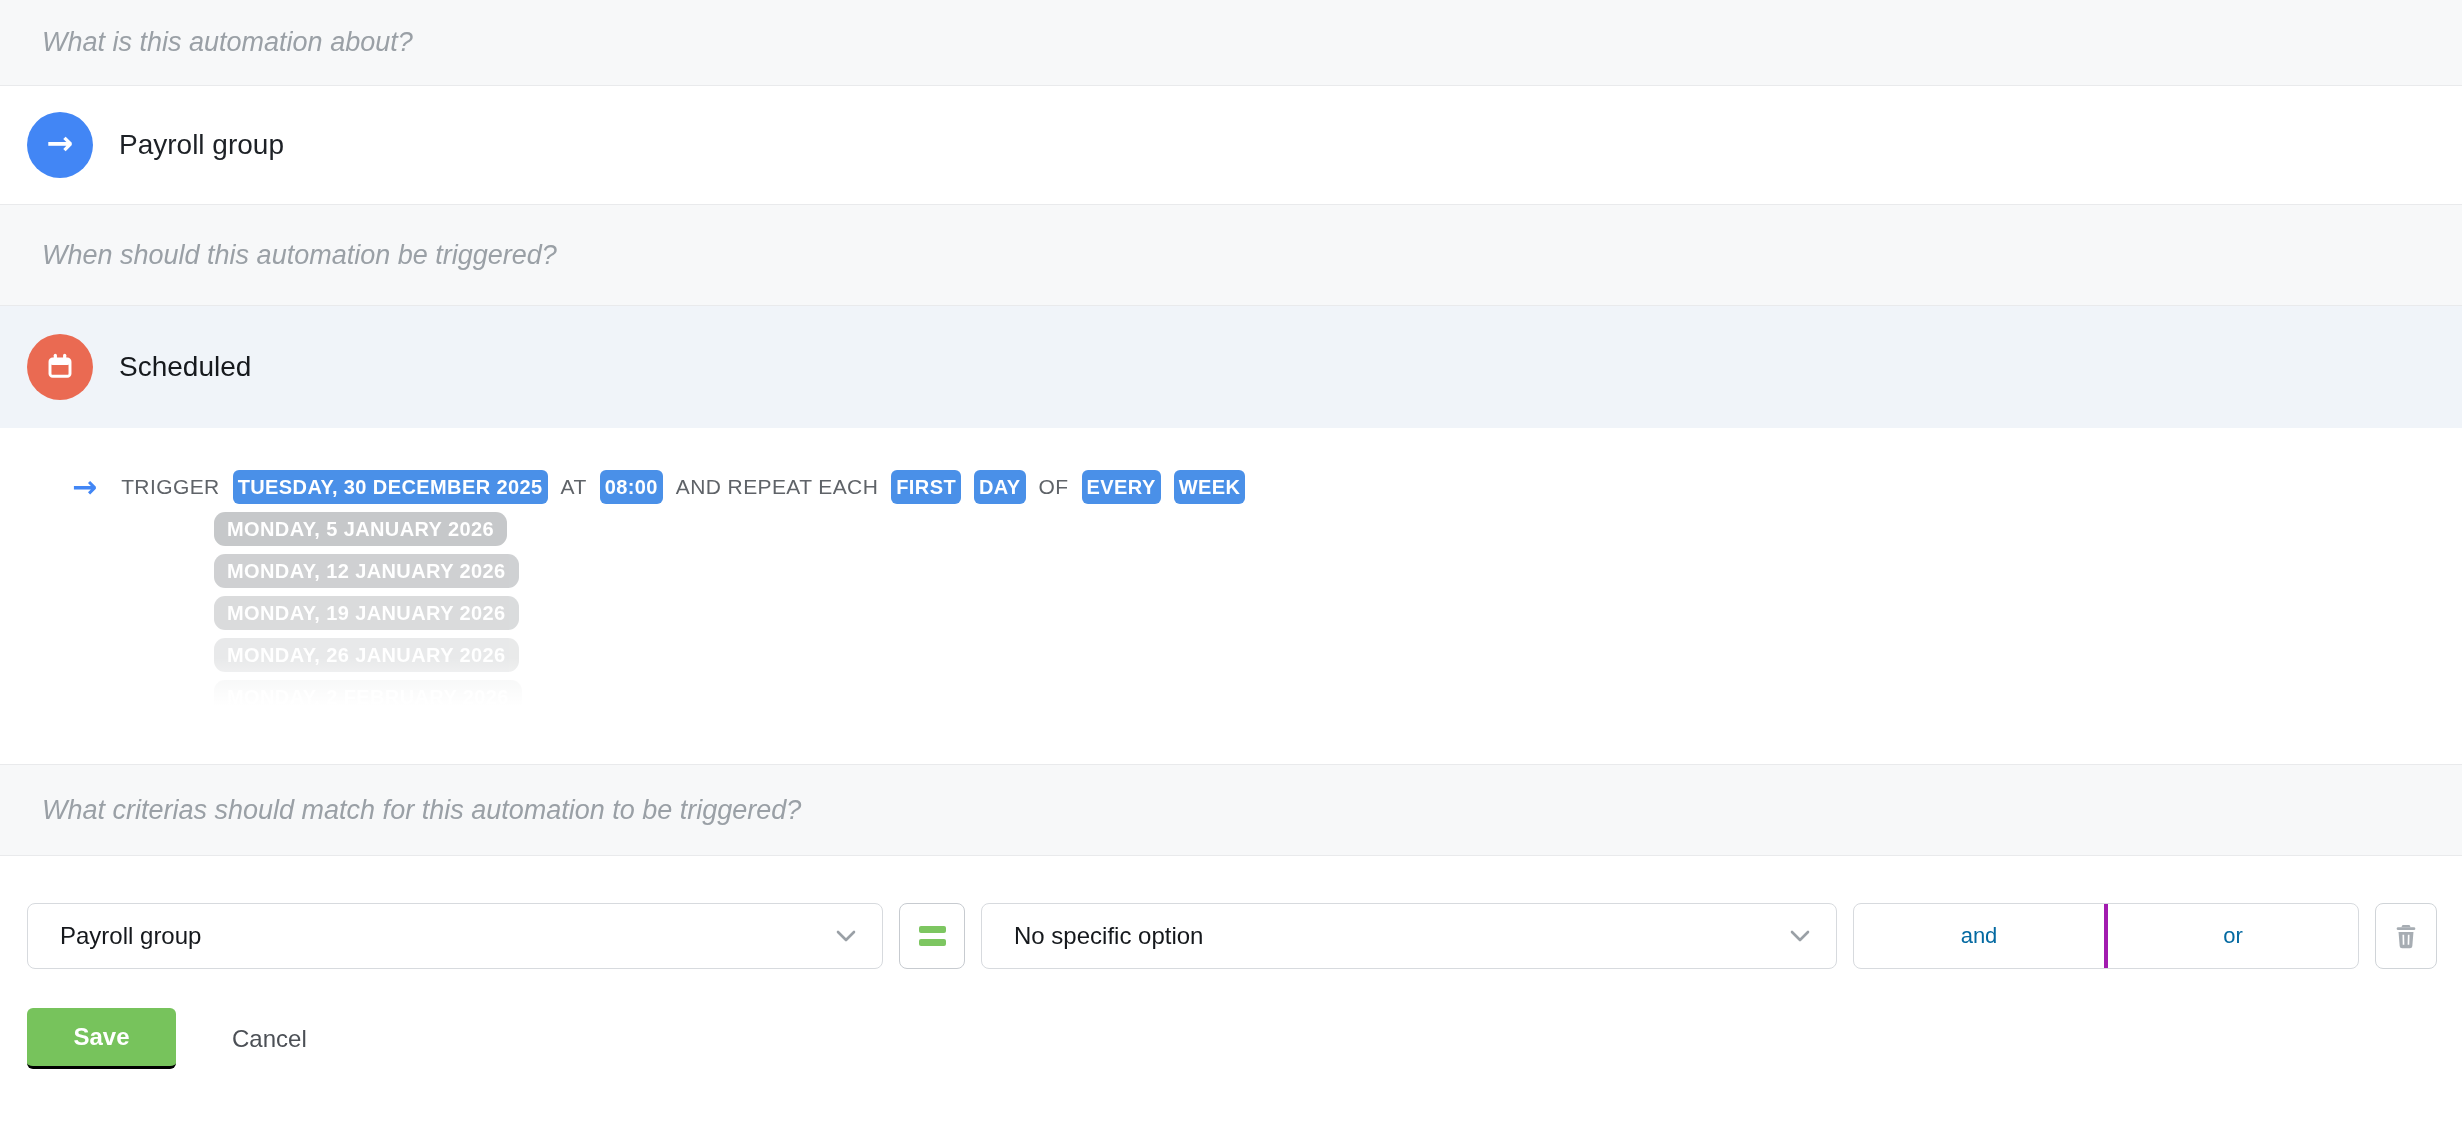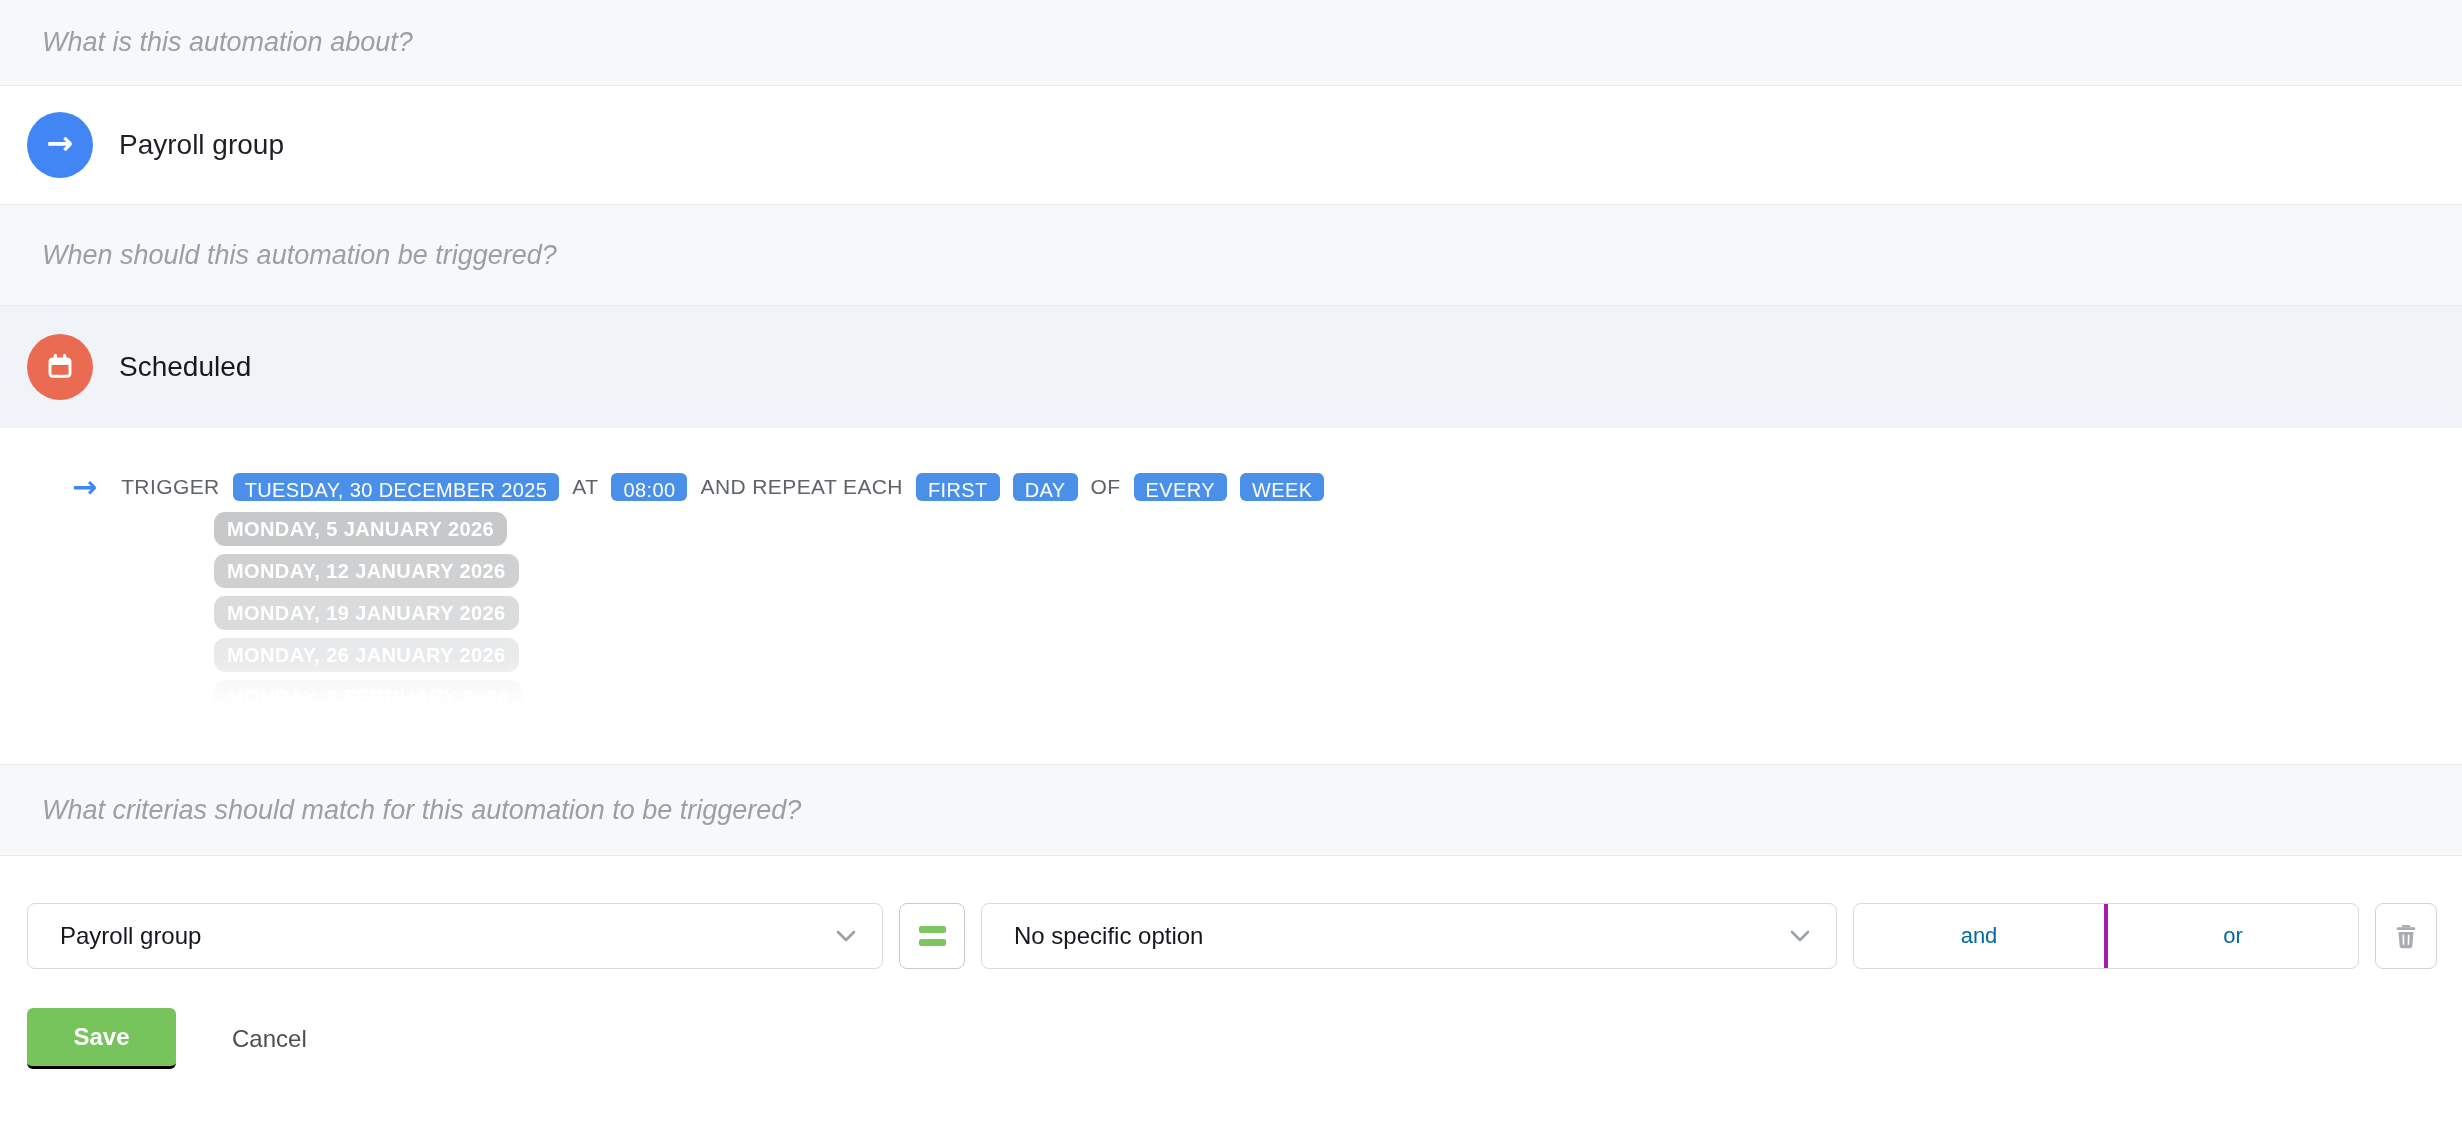--- a/index.html
+++ b/index.html
@@ -55,23 +55,23 @@
   .trigger-arrow {
     color: #4286f5; font-size: 30px; font-weight: bold;
     font-family: "DejaVu Sans", sans-serif; line-height: 34px;
     margin-right: 11px;
   }
   .conn {
     font-size: 21px; color: #5f6368; font-weight: 500;
     letter-spacing: 0.4px; white-space: nowrap;
   }
   .pill {
-    height: 28px; line-height: 34px; border-radius: 6px;
-    padding: 0 12px; background: #4a90e8; color: #ffffff;
-    font-size: 20px; font-weight: normal; letter-spacing: 0.4px;
+    height: 34px; line-height: 34px; border-radius: 6px;
+    padding: 0 5px; background: #4a90e8; color: #ffffff;
+    font-size: 20px; font-weight: bold; letter-spacing: 0.4px;
     white-space: nowrap; cursor: pointer;
   }
 
   .dates-wrap { position: relative; margin-left: 142px; margin-top: 8px; width: 420px; }
   .dates-col { display: flex; flex-direction: column; gap: 8px; align-items: flex-start; }
   .date-pill {
     height: 34px; line-height: 34px; border-radius: 11px;
     padding: 0 13px; background: #c2c4c6; color: #ffffff;
     font-size: 20px; font-weight: bold; letter-spacing: 0.4px;
     white-space: nowrap;

